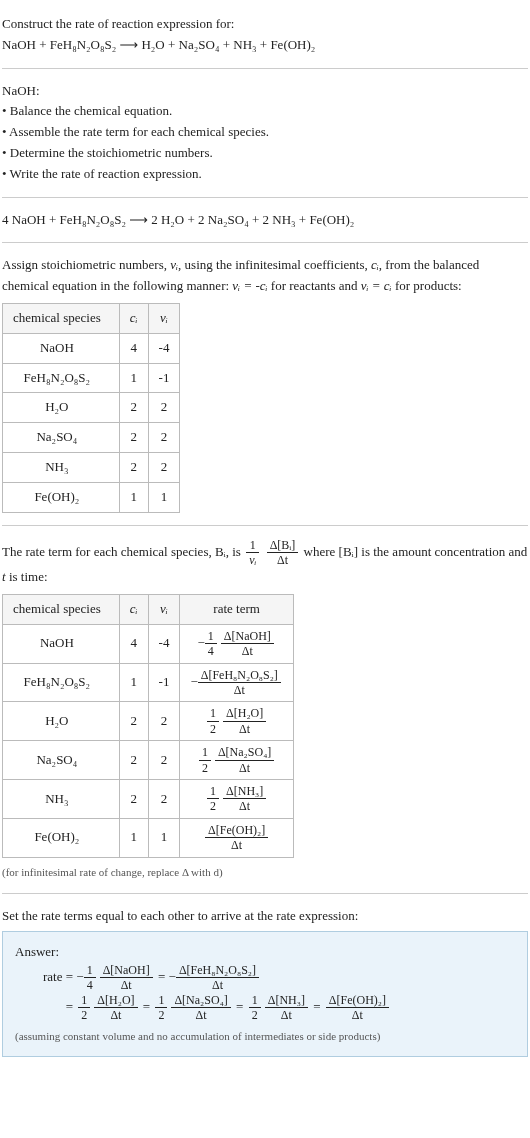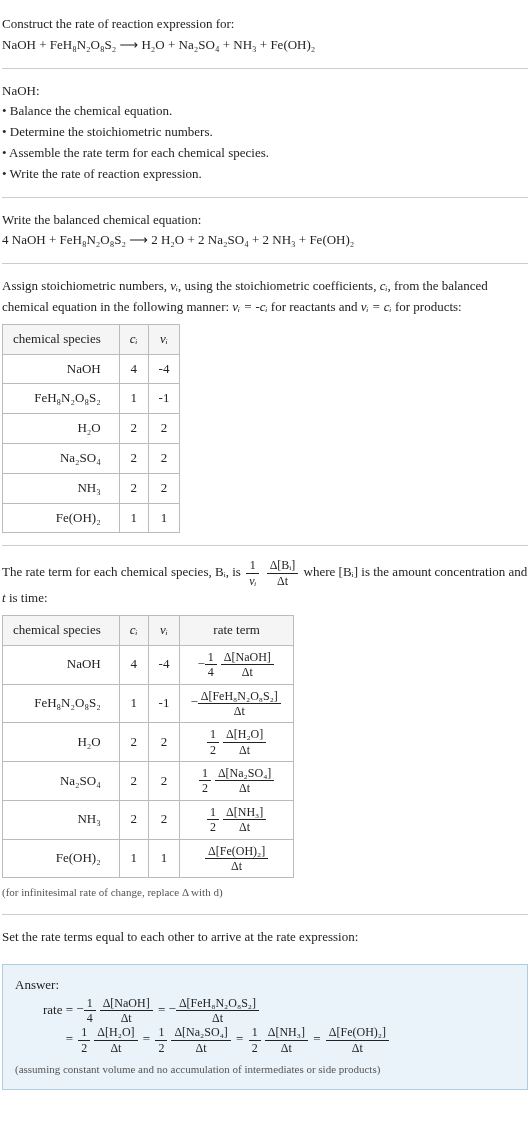--- a/index.html
+++ b/index.html
@@ -2,53 +2,52 @@
 <html><head>
 <meta charset="utf-8">
 <style>
 body{margin:0;background:#fff;font-family:Georgia,serif;font-size:13px;line-height:1.6;color:#222;width:530px}
 .wrap{padding:4px 2px}
 hr{border:none;border-top:1px solid #ccc;margin:12px 0}
 .section{margin:10px 0}
 table{border-collapse:collapse;margin:6px 0}
 th,td{border:1px solid #bbb;padding:4px 10px;text-align:center;white-space:nowrap}
 th{background:#f5f5f5;font-weight:normal}
-td:first-child,th:first-child{text-align:right;padding-right:18px}
+td:first-child,th:first-child{text-align:center;padding-right:18px}
 .note{font-size:11px;color:#555;margin-top:2px}
-.answer{border:1px solid #b0cde0;background:#eaf3fa;padding:10px 12px;margin-top:16px}
+.answer{border:1px solid #b0cde0;background:#eaf3fa;padding:10px 12px;margin-top:4px}
 .frac{display:inline-block;vertical-align:middle;text-align:center;font-size:12px;margin:0 2px}
 .frac .n{display:block;padding:0 3px;border-bottom:1px solid #222;line-height:1.2}
 .frac .d{display:block;padding:0 3px;line-height:1.2}
 .math{font-style:italic}
 .neg{margin-right:-2px}
 </style>
 </head>
 <body>
 
 <div class="wrap">
   <div class="section">
     <div>Construct the rate of reaction expression for:</div>
     <div><span>NaOH + FeH₈N₂O₈S₂</span>&nbsp;<span>⟶</span>&nbsp;<span>H₂O + Na₂SO₄ + NH₃ + Fe(OH)₂</span></div>
   </div>
   <hr>
   <div class="section">
     <div>NaOH:</div>
     <div>• <span>Balance the chemical equation.</span></div>
+    <div>• <span>Assemble the rate term for each chemical species.</span></div>
     <div>• <span>Determine the stoichiometric numbers.</span></div>
-    <div>• <span>Assemble the rate term for each chemical species.</span></div>
     <div>• <span>Write the rate of reaction expression.</span></div>
   </div>
   <hr>
   <div class="section">
-    <div>Write the balanced chemical equation:</div>
     <div><span>4 NaOH + FeH₈N₂O₈S₂</span>&nbsp;<span>⟶</span>&nbsp;<span>2 H₂O + 2 Na₂SO₄ + 2 NH₃ + Fe(OH)₂</span></div>
   </div>
   <hr>
   <div class="section">
-    <span>Assign stoichiometric numbers, </span><span class="math">νᵢ</span><span>, using the stoichiometric coefficients, </span><span class="math">cᵢ</span><span>, from the balanced chemical equation in the following manner: </span><span class="math">νᵢ = -cᵢ</span><span> for reactants and </span><span class="math">νᵢ = cᵢ</span><span> for products:</span>
+    <span>Assign stoichiometric numbers, </span><span class="math">νᵢ</span><span>, using the infinitesimal coefficients, </span><span class="math">cᵢ</span><span>, from the balanced chemical equation in the following manner: </span><span class="math">νᵢ = -cᵢ</span><span> for reactants and </span><span class="math">νᵢ = cᵢ</span><span> for products:</span>
     <table>
       <tbody>
           <tr>
             <th>chemical species</th>
             <th class="math">cᵢ</th>
             <th class="math">νᵢ</th>
           </tr>
       <tr>
             <td>NaOH</td>
             <td>4</td>

